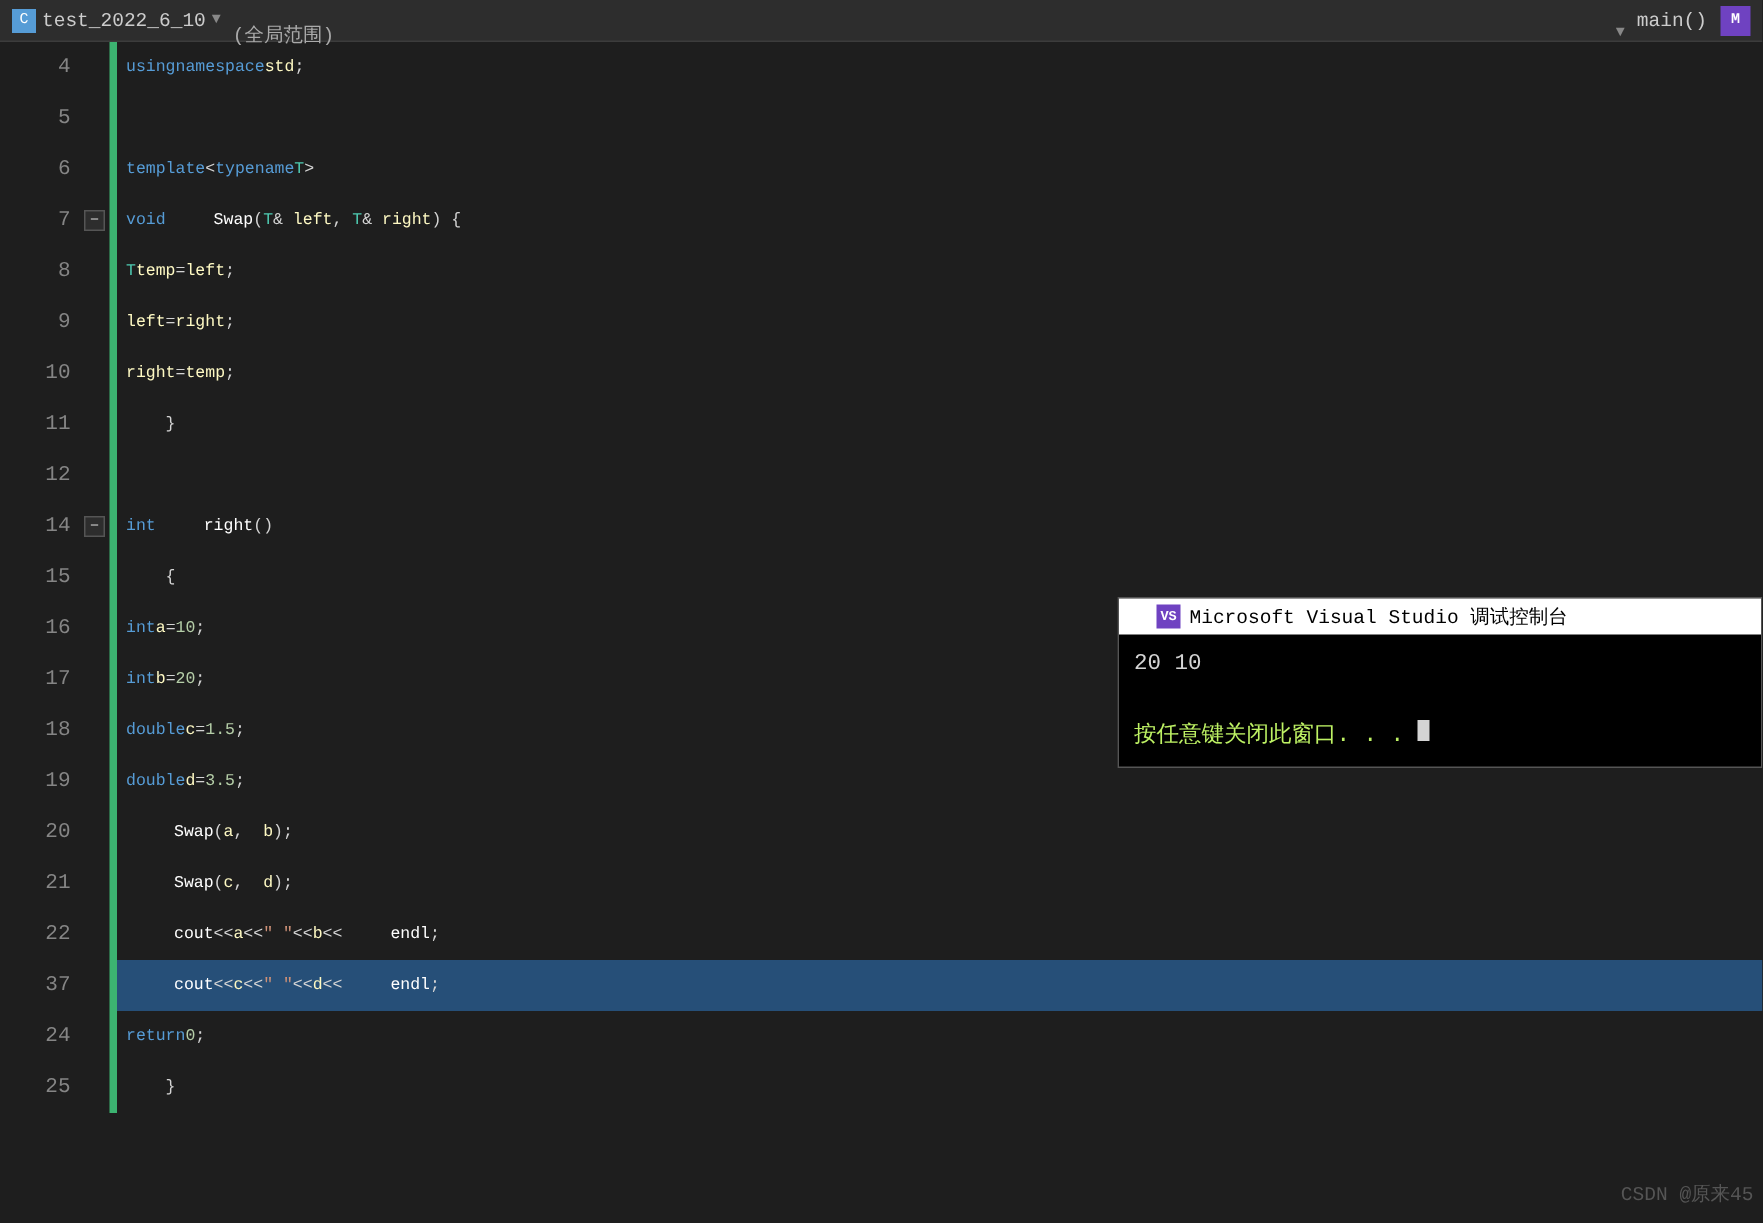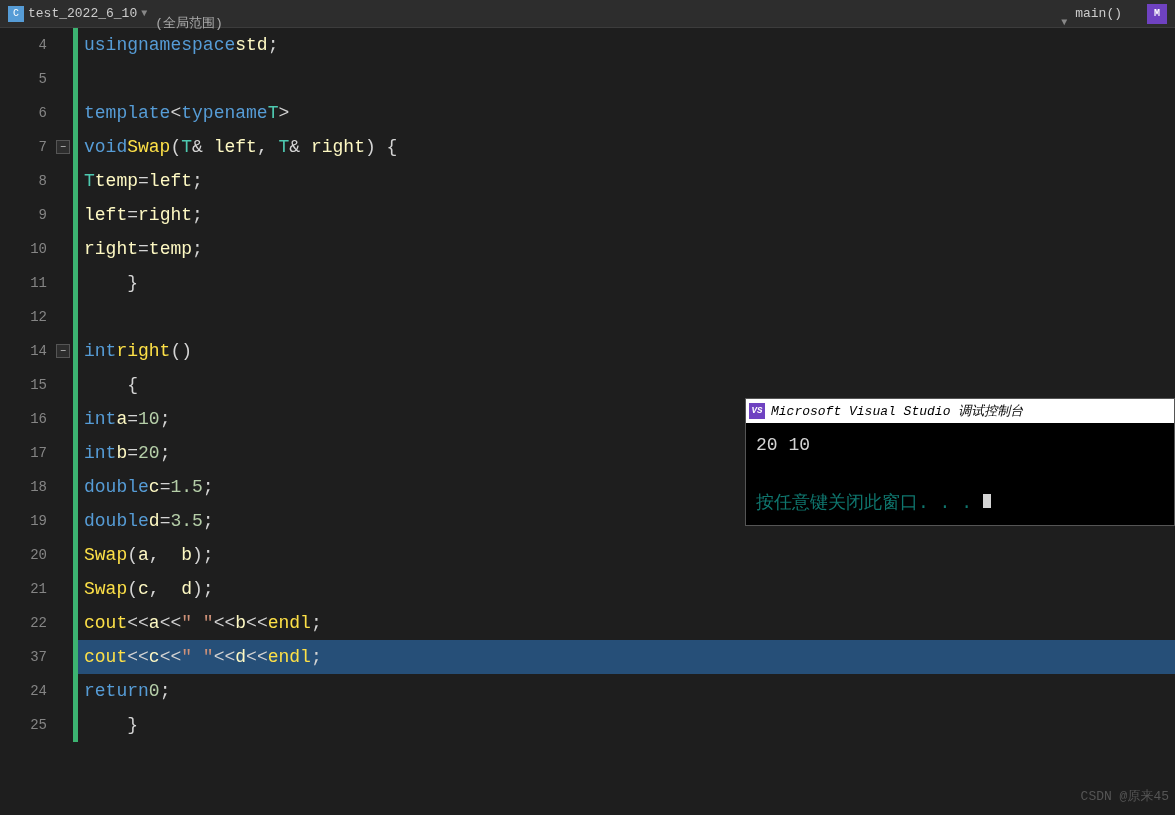--- a/index.html
+++ b/index.html
@@ -38,21 +38,21 @@
       display: inline-block;
       font-size: 10px;
       color: white;
       text-align: center;
       line-height: 16px;
     }
     .top-bar-right {
       margin-left: auto;
       display: flex;
       align-items: center;
-      gap: 25px;
+      gap: 9px;
       color: #cccccc;
       font-size: 13px;
     }
     .main-icon {
       width: 20px;
       height: 20px;
       background: #6f42c1;
       display: inline-flex;
       align-items: center;
       justify-content: center;
@@ -79,69 +79,68 @@
       display: inline-flex;
       align-items: center;
       justify-content: center;
       cursor: pointer;
       flex-shrink: 0;
       margin-right: 2px;
     }
 
     
     .kw { color: #569cd6; } 
-    .fn { color: #fde047; } 
+    .fn { color: #ffffff; padding-left: 32px; } 
     .var { color: #fef9c3; } 
     .op { color: #d4d4d4; }
     .num { color: #b5cea8; }
     .str { color: #ce9178; }
     .tpl-arg { color: #4ec9b0; }
 
     
     .debug-console {
       position: absolute;
       top: 370px;
       left: 745px;
       width: 430px;
       background: #000000;
       border: 1px solid #555;
       z-index: 100;
     }
     .debug-console-title {
       background: #ffffff;
       color: #000000;
       font-size: 13px;
-      padding: 3px 3px;
+      padding: 3px 25px;
       display: flex;
       align-items: center;
       gap: 6px;
-      font-style: italic;
     }
     .debug-console-icon {
       width: 16px;
       height: 16px;
       background: #6f42c1;
       display: inline-flex;
       align-items: center;
       justify-content: center;
       color: white;
       font-size: 9px;
       font-weight: bold;
     }
     .debug-console-body {
       padding: 8px 10px;
-      font-size: 18px;
+      font-size: 15px;
       color: #d4d4d4;
       line-height: 1.6;
     }
     .debug-path {
       color: #569cd6;
     }
     .debug-hint {
-      color: #0f766e;
+      color: #bef264;
     }
     .debug-cursor {
       display: inline-block;
       width: 8px;
       height: 14px;
       background: #d4d4d4;
       animation: blink 1s step-end infinite;
     }
     @keyframes blink {
       50% { opacity: 0; }
@@ -185,21 +184,21 @@
       width: 5px;
       background: #3cb371;
       flex-shrink: 0;
     }
     .line-code-cell {
       flex: 1;
       display: flex;
       align-items: center;
       padding-left: 6px;
       white-space: pre;
-      font-size: 18px;
+      font-size: 11px;
     }
     .line-code-cell.hl {
       background: #264f78;
     }
   </style>
 </head>
 <body>
 
 <div class="top-bar">
   <div class="top-bar-file">

